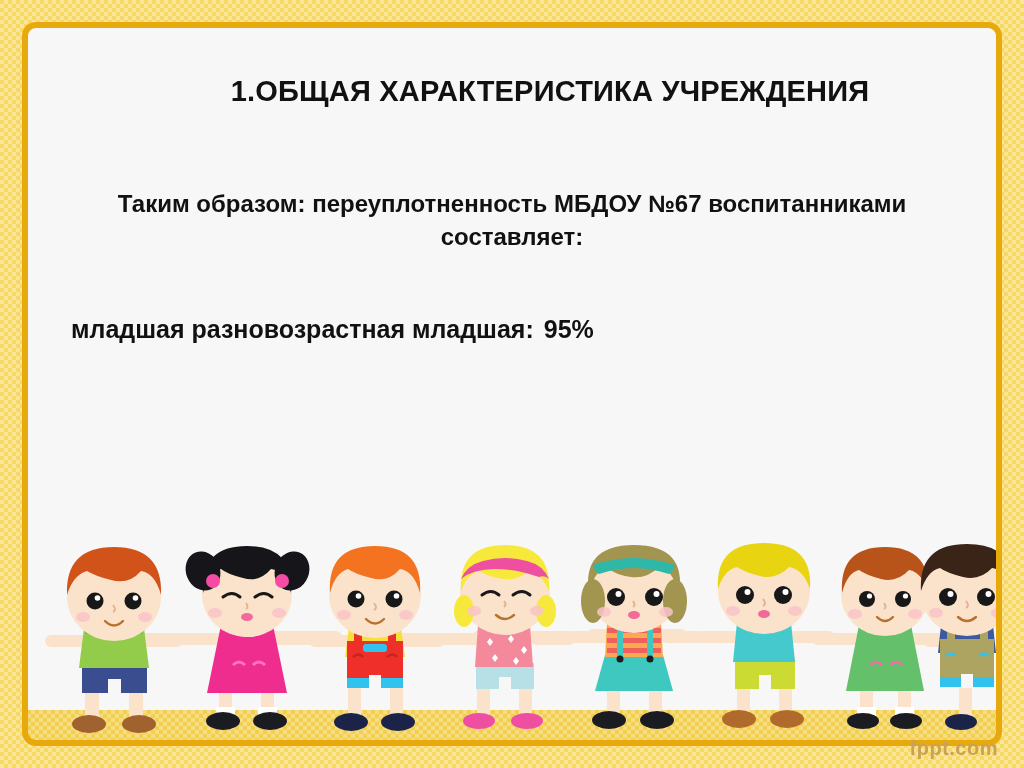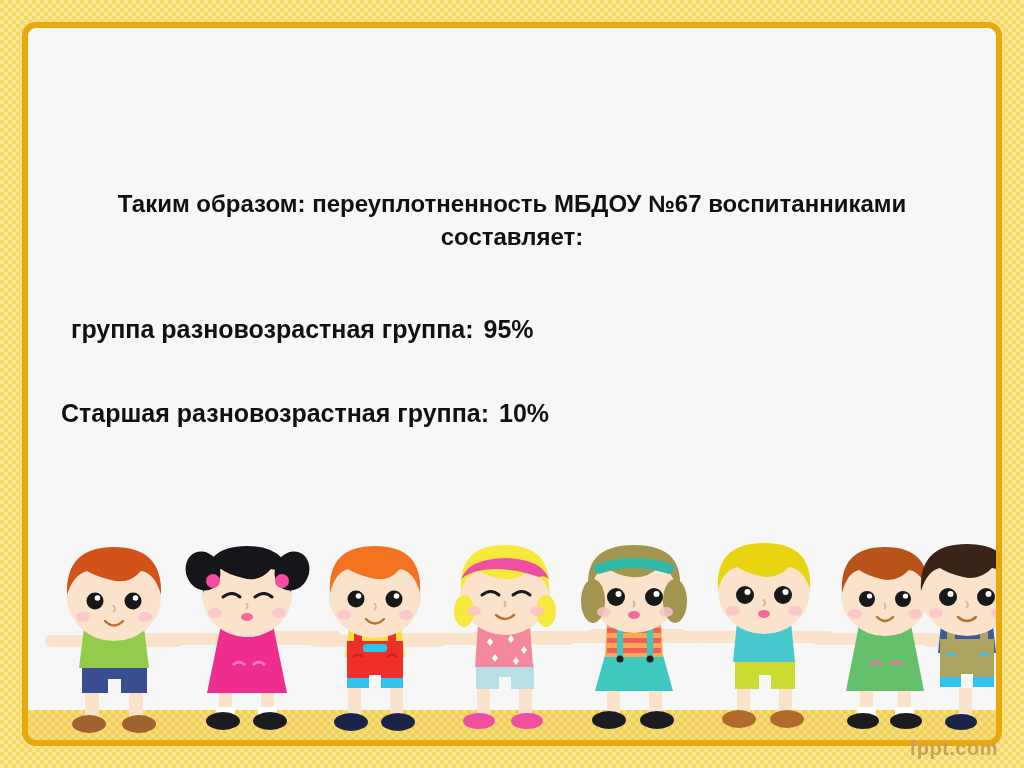--- a/index.html
+++ b/index.html
@@ -397,30 +397,28 @@
           <circle cx="923.5" cy="69" r="3" fill="#fff"></circle>
           <circle cx="961.5" cy="69" r="3" fill="#fff"></circle>
           <ellipse cx="909" cy="88" rx="7" ry="5" fill="#f9c3c9" opacity="0.85"></ellipse>
           <ellipse cx="971" cy="88" rx="7" ry="5" fill="#f9c3c9" opacity="0.85"></ellipse>
           <path d="M931,92 q9,8 18,0" stroke="#b8722f" stroke-width="2.4" fill="none" stroke-linecap="round"></path>
           <path d="M939,76 q4,5 0,7" stroke="#e0b392" stroke-width="2" fill="none"></path>
         </g>
       </svg>
     </div>
 
+    <div id="slide-title">1.ОБЩАЯ ХАРАКТЕРИСТИКА УЧРЕЖДЕНИЯ</div>
 
     <div id="lead-text">Таким образом: переуплотненность МБДОУ №67 воспитанниками  составляет:</div>
 
     <div class="stat-row" id="stat-row-0">
-      <span class="stat-label">группа разновозрастная группа:</span><span class="stat-value">95%</span>
+      <span class="stat-label">младшая разновозрастная младшая:</span><span class="stat-value">95%</span>
     </div>
 
-    <div class="stat-row" id="stat-row-1">
-      <span class="stat-label">Старшая разновозрастная группа:</span><span class="stat-value">10%</span>
-    </div>
 
   </div>
 
   <div id="frame-rule"></div>
 
   <div id="watermark">fppt.com</div>
 
 </div>
 
 </body></html>

